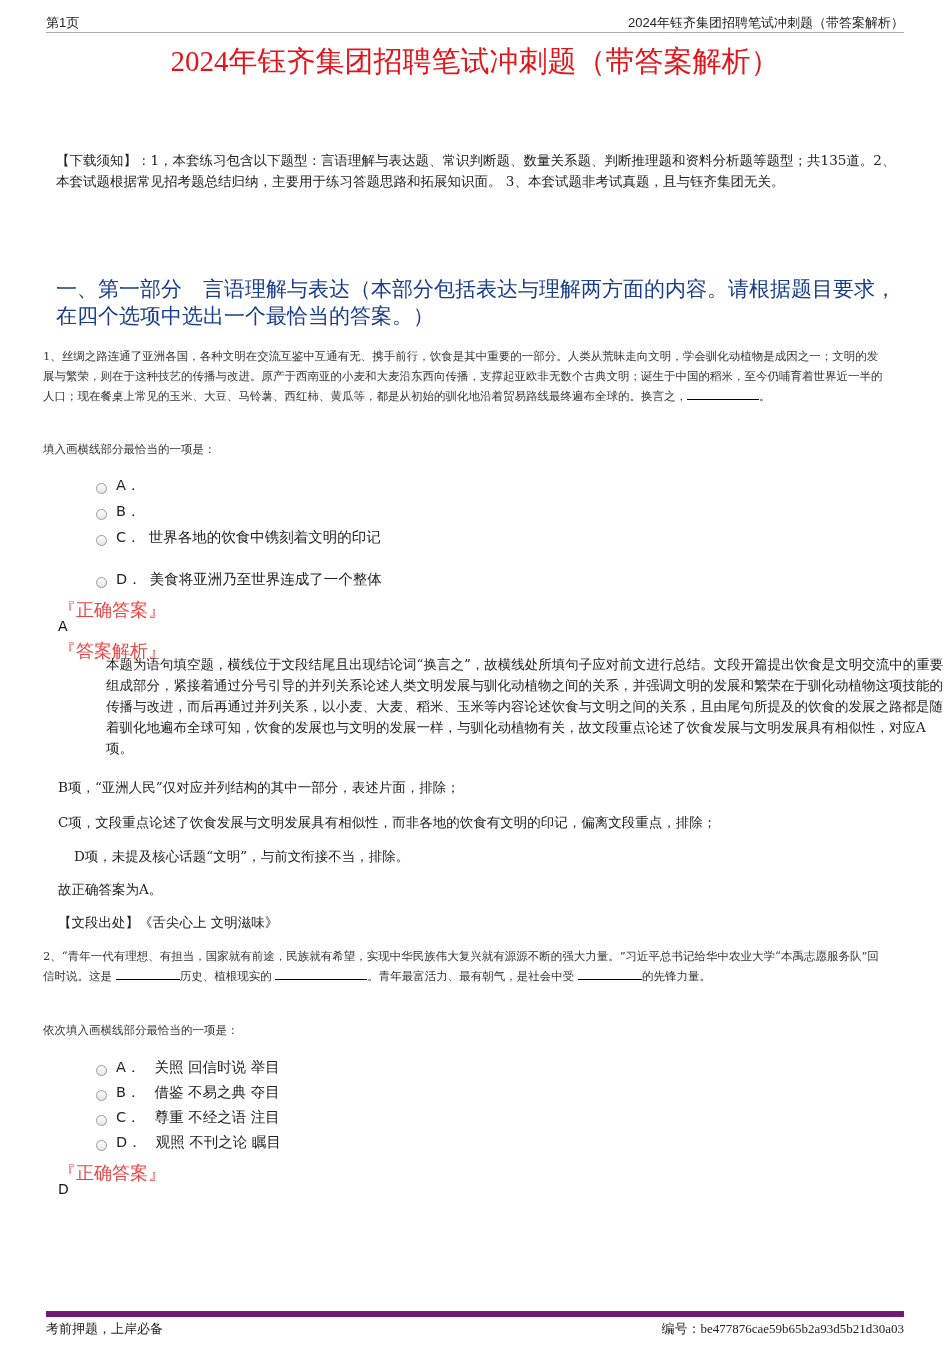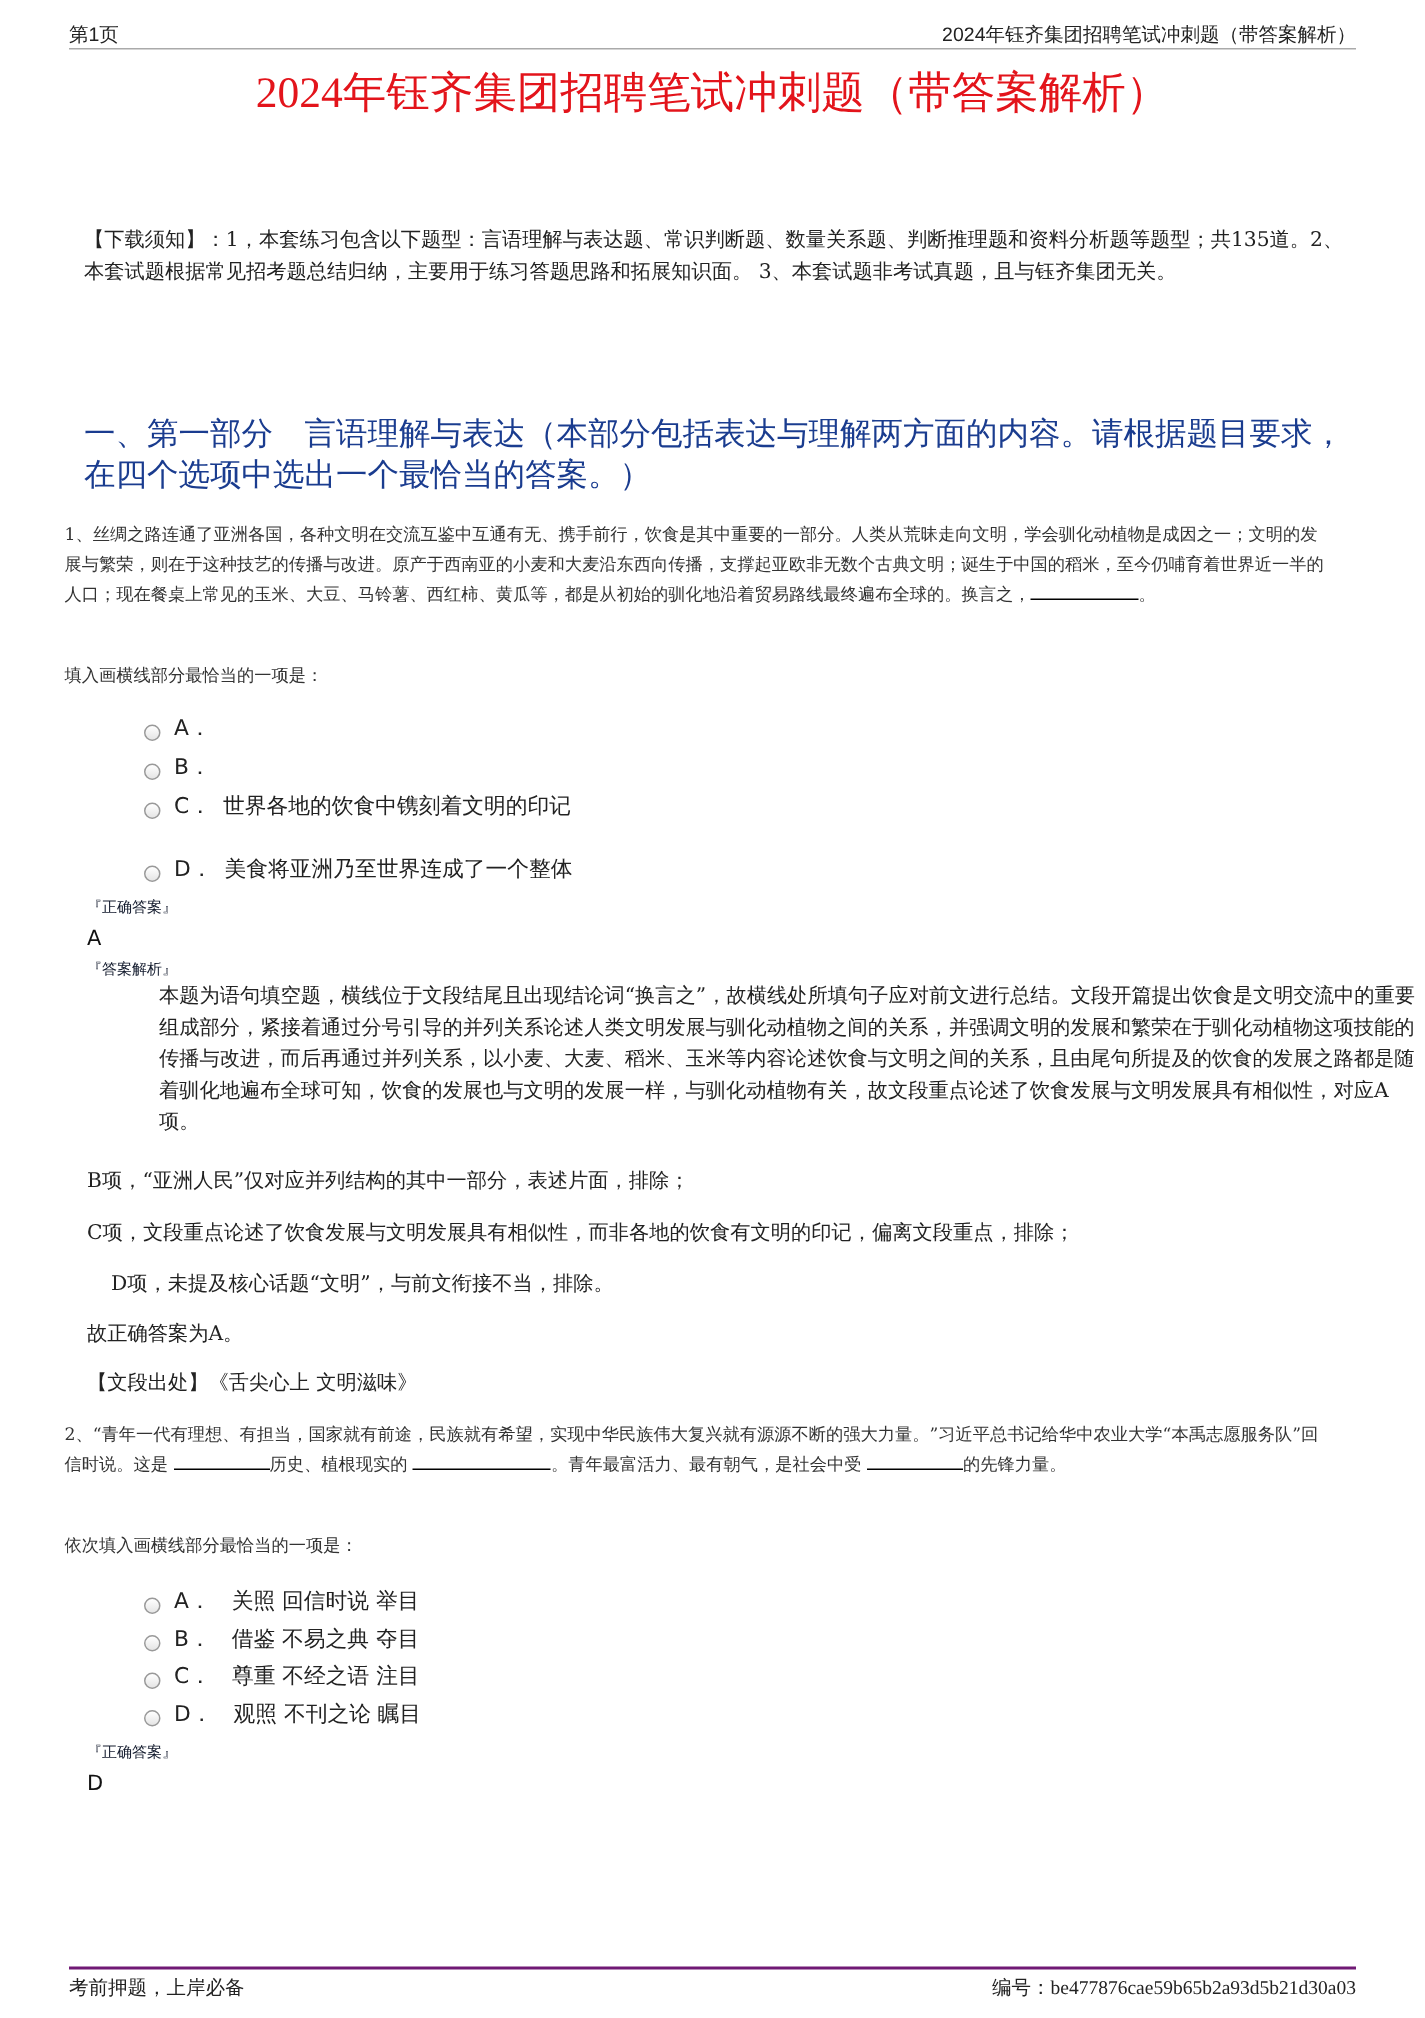--- a/index.html
+++ b/index.html
@@ -13,24 +13,24 @@
   .title { position: absolute; left: 0; right: 0; top: 42px; text-align: center;
            color: #e3141b; font-size: 29px; font-family: "Liberation Serif", "DejaVu Serif", serif; }
   .notice { position: absolute; left: 56px; width: 845px; top: 150px; font-size: 13.5px; line-height: 21px; color: #222; }
   .section { position: absolute; left: 56px; width: 845px; top: 276px; font-size: 21px; line-height: 27px; color: #1a3c8f; }
   .para { position: absolute; left: 43px; width: 845px; font-size: 11.5px; line-height: 20px; color: #333; }
   .blank { display: inline-block; border-bottom: 1px solid #000; height: 12px; vertical-align: baseline; }
   .opt { position: absolute; left: 96px; font-size: 14.5px; color: #222; display: flex; align-items: center; }
   .radio { width: 9px; height: 9px; border-radius: 50%; border: 1px solid #999;
            background: linear-gradient(#fff,#e5e5e5); margin-right: 9px; margin-top: 6px; }
   .opt .letter { font-family: "DejaVu Sans", sans-serif; margin-right: 8px; }
-  .lbl { position: absolute; left: 58px; font-size: 10px; color: #0f172a; }
+  .lbl { position: absolute; left: 58px; font-size: 18px; color: #ef4444; }
   .ans { position: absolute; left: 58px; font-size: 14px; color: #111; font-family: "DejaVu Sans", sans-serif; }
   .expl { position: absolute; left: 58px; width: 845px; font-size: 13.5px; line-height: 21px; color: #222; }
-  .ftr { position: absolute; left: 46px; right: 46px; top: 1311px; border-top: 2px solid #701a75;
+  .ftr { position: absolute; left: 46px; right: 46px; top: 1311px; border-top: 6px solid #701a75;
          font-family: Liberation Serif, serif; font-size: 13px; color: #222; padding-top: 3px; }
   .ftr .l { position: absolute; left: 0; top: 3px; }
   .ftr .r { position: absolute; right: 0; top: 3px; }
 </style>
 </head>
 <body>
 
 <div class="hdr">
   <span class="l">第1页</span>
   <span class="r">2024年钰齐集团招聘笔试冲刺题（带答案解析）</span>
@@ -38,21 +38,21 @@
 
 <div class="title">2024年钰齐集团招聘笔试冲刺题（带答案解析）</div>
 
 <div class="notice">【下载须知】：1，本套练习包含以下题型：言语理解与表达题、常识判断题、数量关系题、判断推理题和资料分析题等题型；共135道。2、本套试题根据常见招考题总结归纳，主要用于练习答题思路和拓展知识面。 3、本套试题非考试真题，且与钰齐集团无关。</div>
 
 <div class="section">一、第一部分　言语理解与表达（本部分包括表达与理解两方面的内容。请根据题目要求，在四个选项中选出一个最恰当的答案。）</div>
 
 <div class="para" style="top:346px;">
   <span>1、丝绸之路连通了亚洲各国，各种文明在交流互鉴中互通有无、携手前行，饮食是其中重要的一部分。人类从荒昧走向文明，学会驯化动植物是成因之一；文明的发展与繁荣，则在于这种技艺的传播与改进。原产于西南亚的小麦和大麦沿东西向传播，支撑起亚欧非无数个古典文明；诞生于中国的稻米，至今仍哺育着世界近一半的人口；现在餐桌上常见的玉米、大豆、马铃薯、西红柿、黄瓜等，都是从初始的驯化地沿着贸易路线最终遍布全球的。换言之，</span><span class="blank" style="width:72px;"></span><span>。</span>
 </div>
-<div class="para" style="top:440px;">填入画横线部分最恰当的一项是：</div>
+<div class="para" style="top:440px;font-family:Liberation Mono, monospace;">填入画横线部分最恰当的一项是：</div>
 
 <div class="opt" style="top:476px;">
   <span class="radio"></span>
   <span class="letter">A．</span>
 </div>
 <div class="opt" style="top:502px;">
   <span class="radio"></span>
   <span class="letter">B．</span>
 </div>
 <div class="opt" style="top:528px;">

